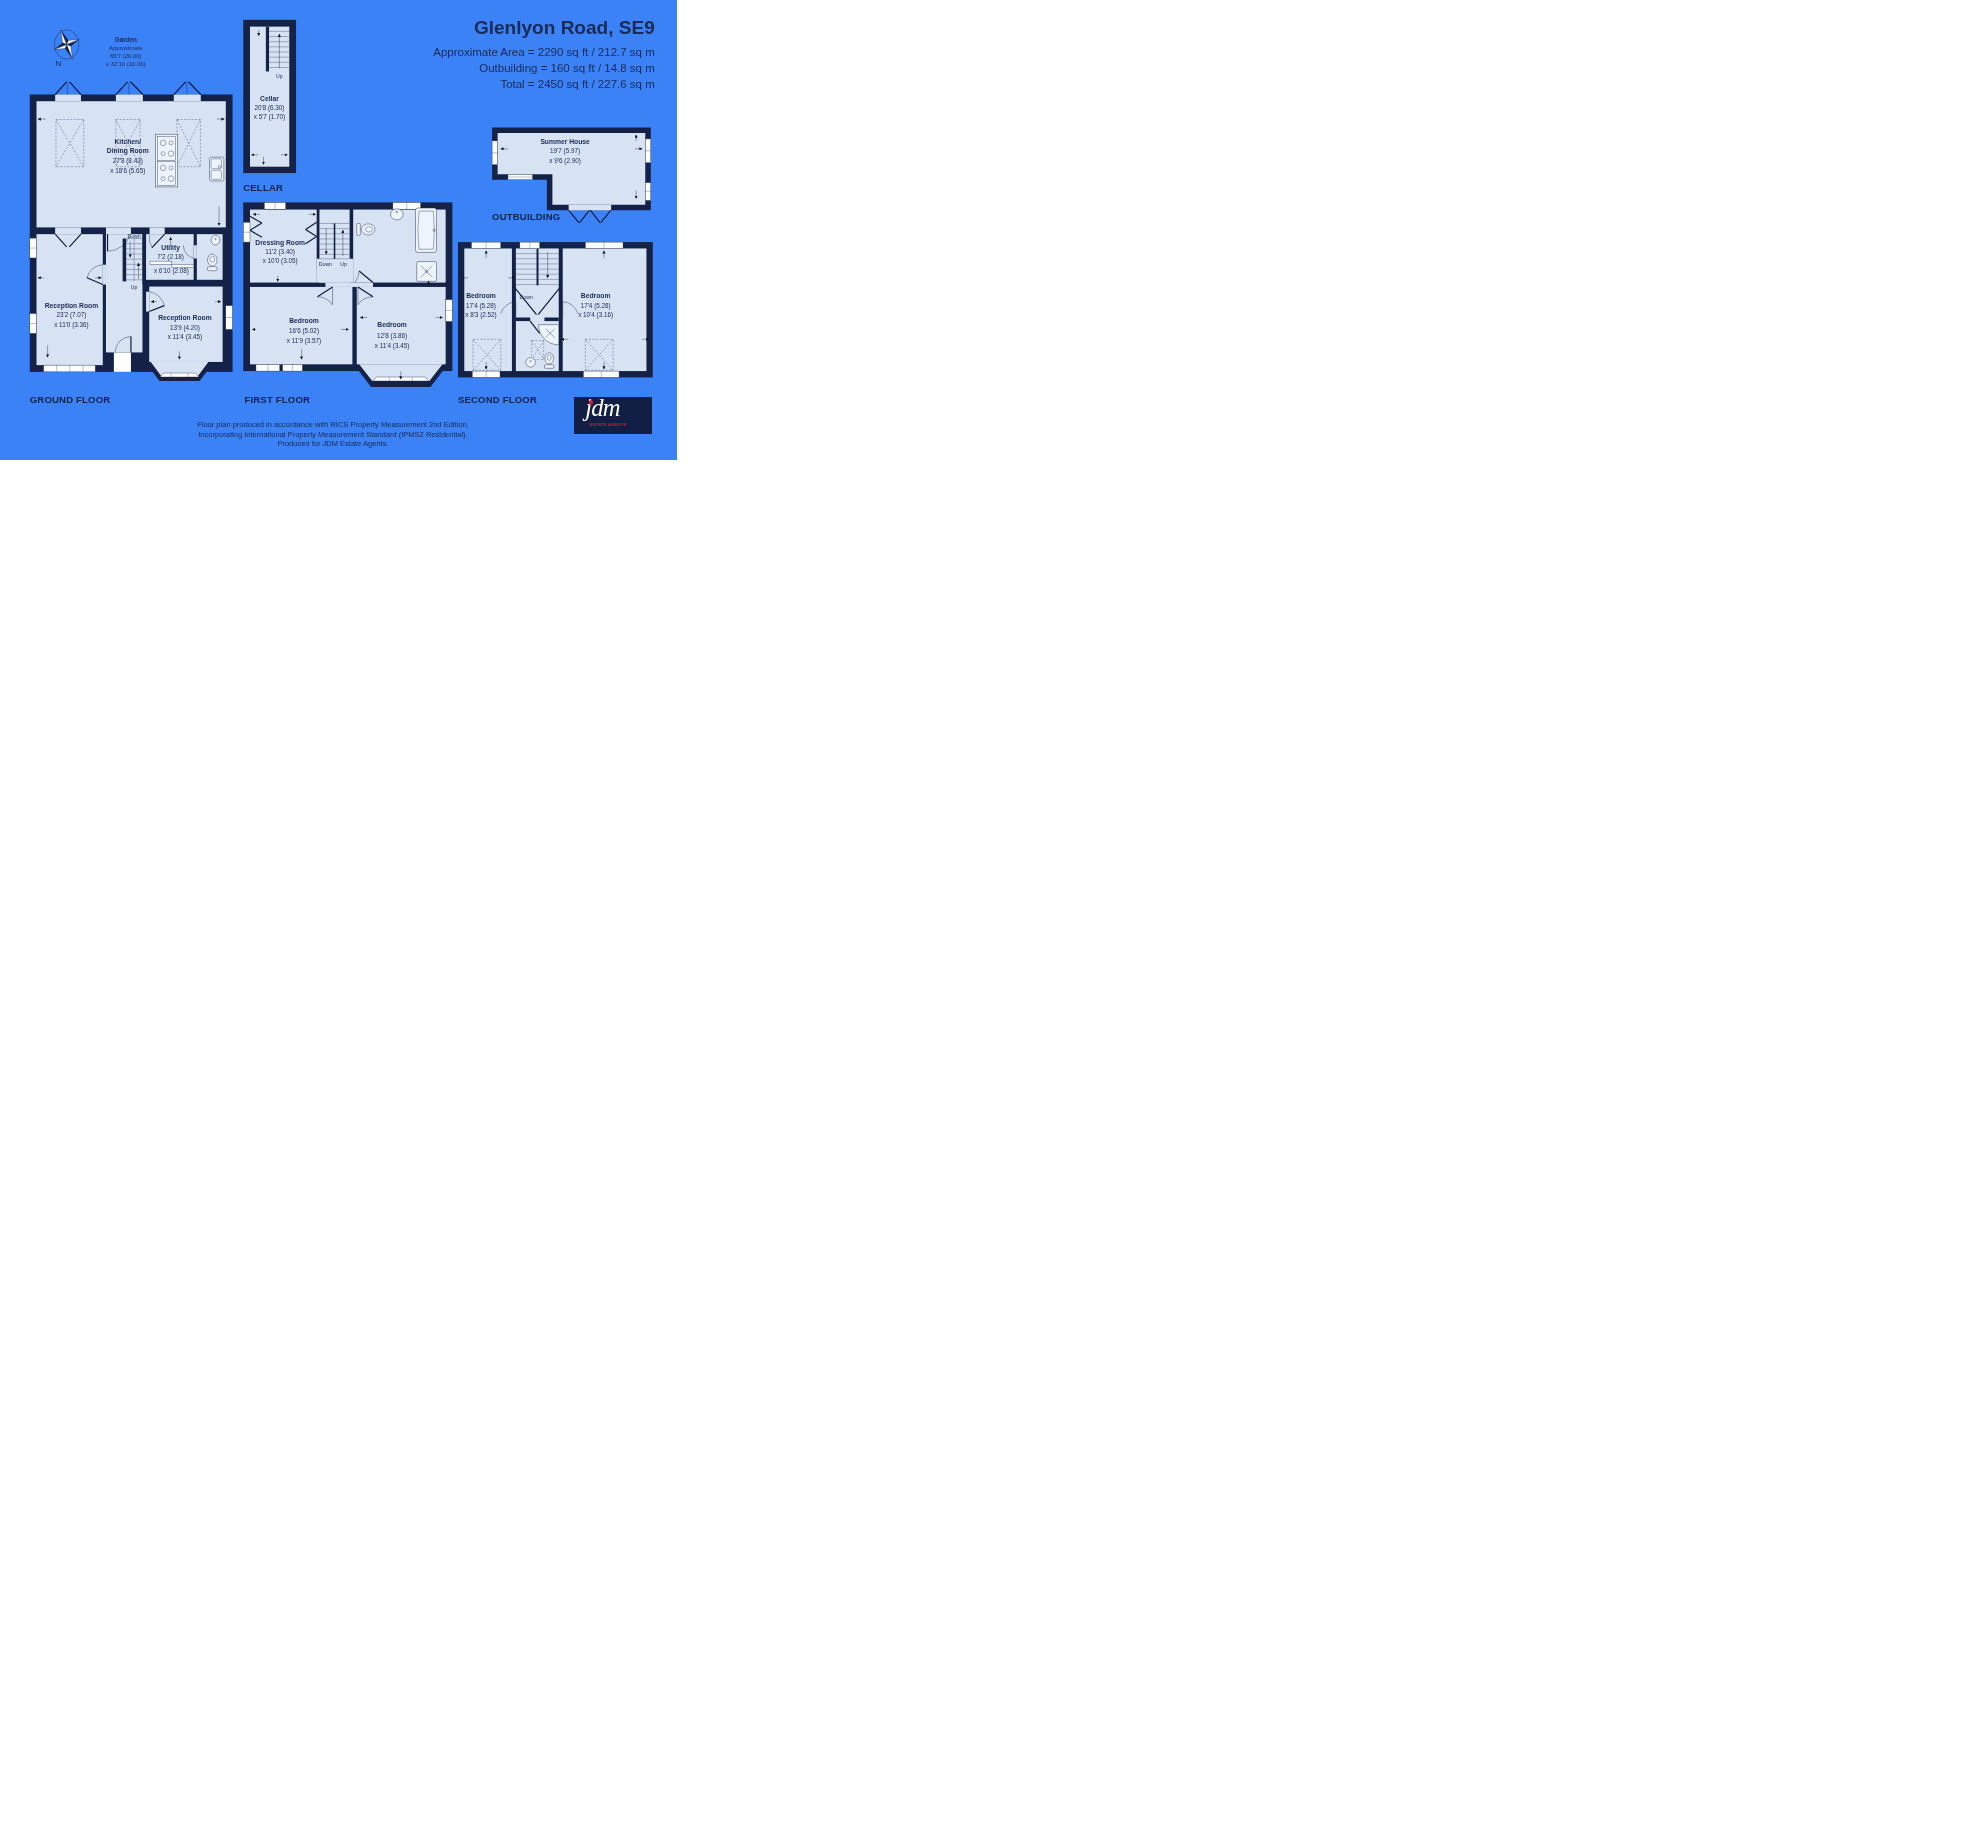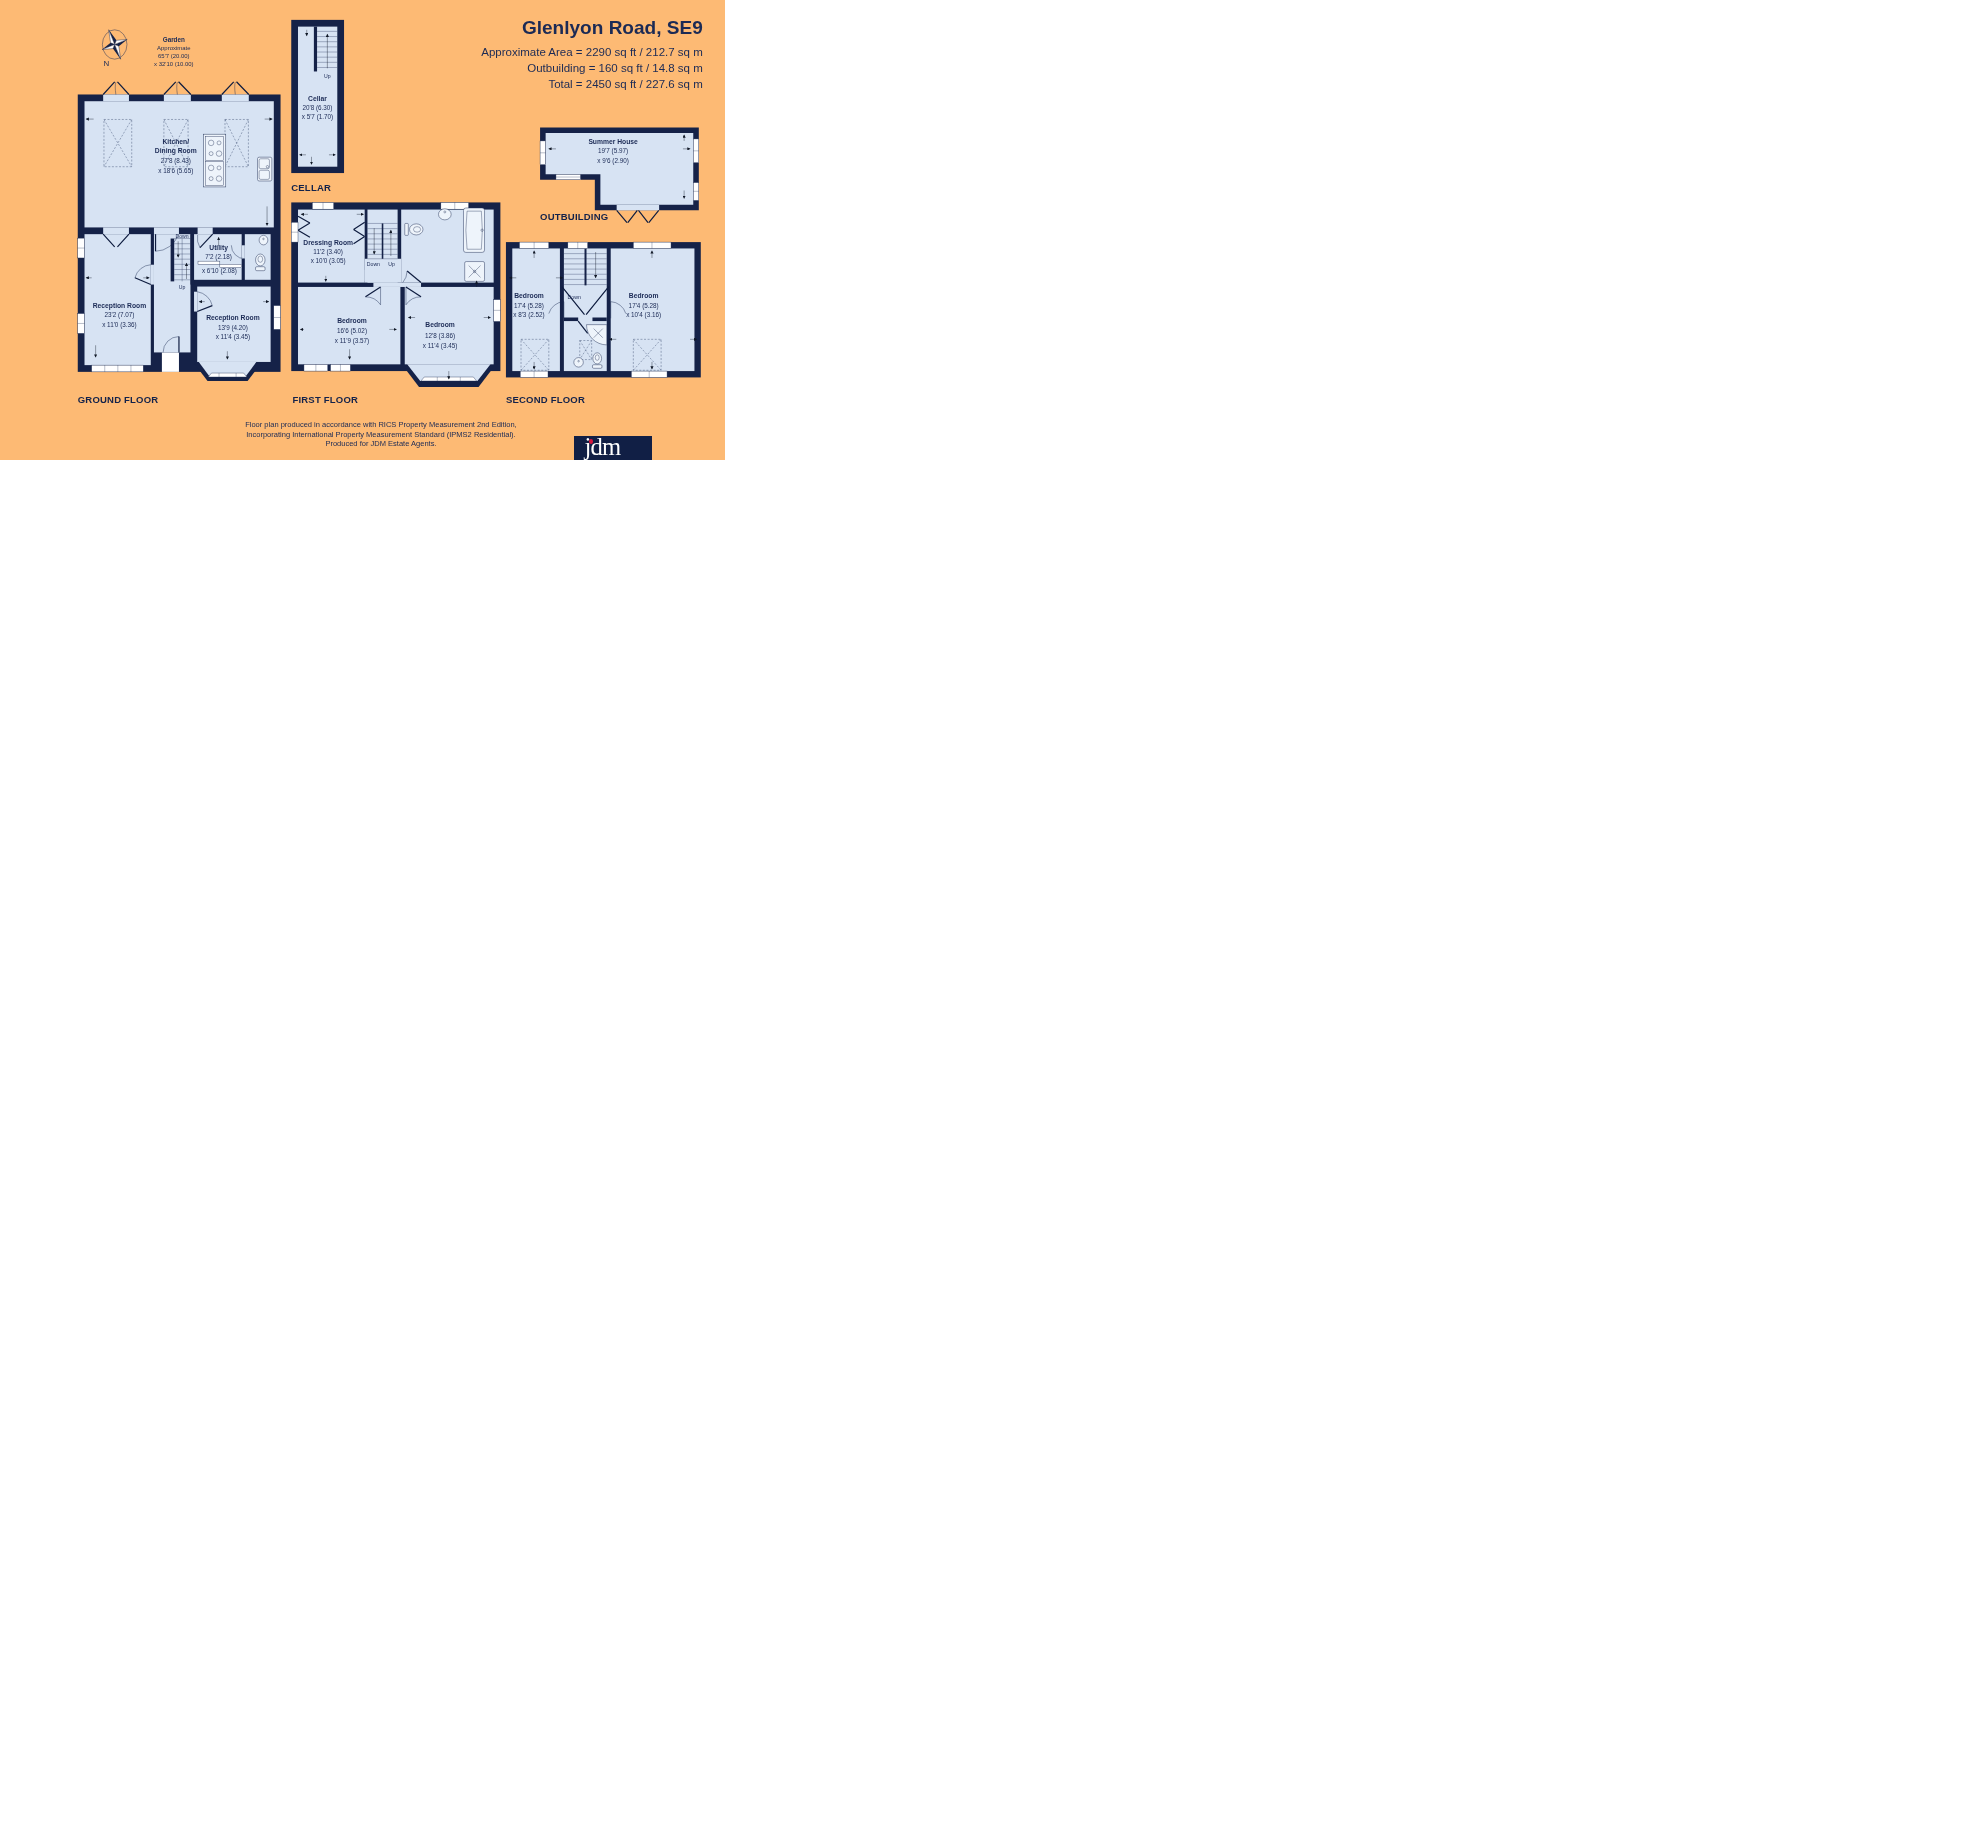--- a/index.html
+++ b/index.html
@@ -1,16 +1,16 @@
 <!DOCTYPE html>
 <html style="font-size:6.4px"><head>
 <meta charset="utf-8">
 <style>
   html,body{margin:0;padding:0;background:#fff;}
-  #canvas{position:relative;width:677px;height:460px;background:#fdba74;font-family:"Liberation Sans",sans-serif;overflow:hidden;padding-left:48px;}
+  #canvas{position:relative;width:677px;height:460px;background:#3b82f6;font-family:"Liberation Sans",sans-serif;overflow:hidden;}
   svg text{fill:#1b2a55;font-family:"Liberation Sans",sans-serif;}
   .ttl{font-size:48px;font-weight:bold;}
   .area{font-size:29px;}
   .gard{font-size:15px;}
   .gardb{font-size:16px;font-weight:bold;}
   .rname{font-size:17px;font-weight:bold;}
   .rdim{font-size:16px;}
   .sect{font-size:24px;font-weight:bold;fill:#13224a;letter-spacing:.5px;}
   .stxt{font-size:13px;}
   .ntxt{font-size:20px;}
@@ -18,21 +18,21 @@
   .room{fill:#d7e3f3;}
   .win{fill:#ffffff;stroke:#1f2f55;stroke-width:1;}
   .mull{stroke:#1f2f55;stroke-width:.8;fill:none;}
   .fix{fill:#eef4fb;stroke:#1f2f55;stroke-width:1.2;}
   .thin{stroke:#1f2f55;stroke-width:1;fill:none;}
   .tread{stroke:#2a3a60;stroke-width:.9;fill:none;}
   .dash{fill:none;stroke:#2a3a60;stroke-width:1;stroke-dasharray:5 4;}
   .arc{fill:none;stroke:#16244c;stroke-width:1.1;}
   .leaf{stroke:#0e1c3f;stroke-width:3;fill:none;}
   .dim{stroke:#101826;stroke-width:1;fill:none;}
-  #logo{position:absolute;left:574px;top:436px;width:78px;height:37px;background:#111f45;}
+  #logo{position:absolute;left:574px;top:397px;width:78px;height:37px;background:#111f45;font-style:italic;}
   #logo .j{position:absolute;left:0;top:-0.8px;width:57px;text-align:center;color:#fff;
      font-family:"Liberation Serif",serif;font-size:24.6px;line-height:24.6px;letter-spacing:-0.8px;}
   #logo .dot{position:absolute;left:14.7px;top:3.2px;width:4.4px;height:5.2px;border-radius:50%;background:#d5173e;}
   #logo .tag{position:absolute;left:12px;top:25.4px;width:44px;text-align:center;color:#d5173e;
      font-size:4.2px;font-weight:bold;letter-spacing:0.2px;}
 </style>
 </head>
 <body>
 
 <div id="canvas">

